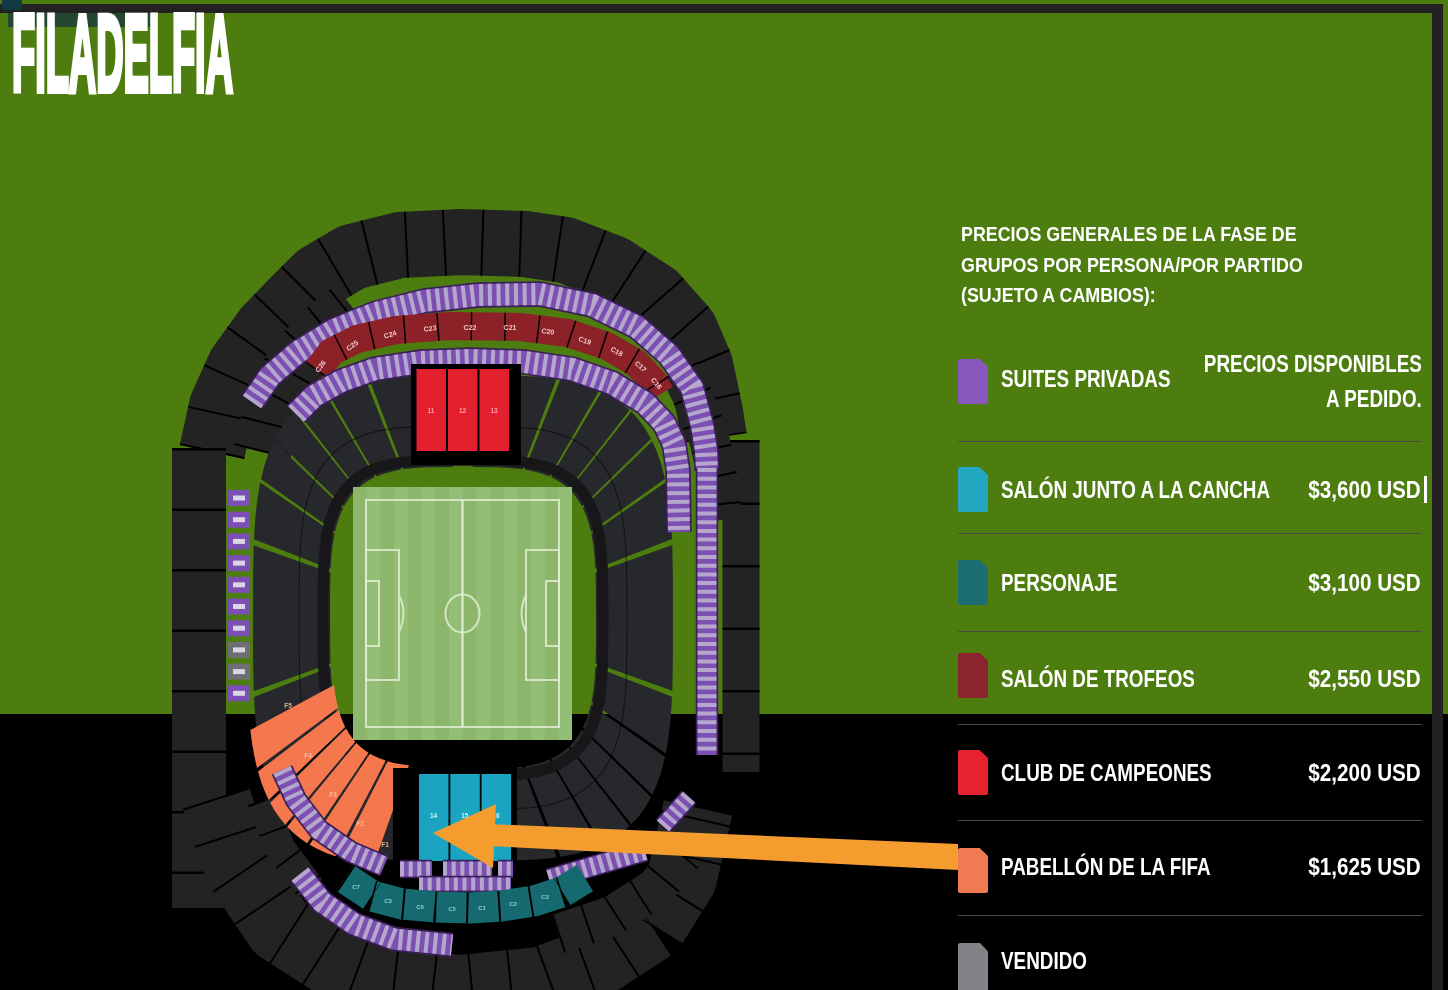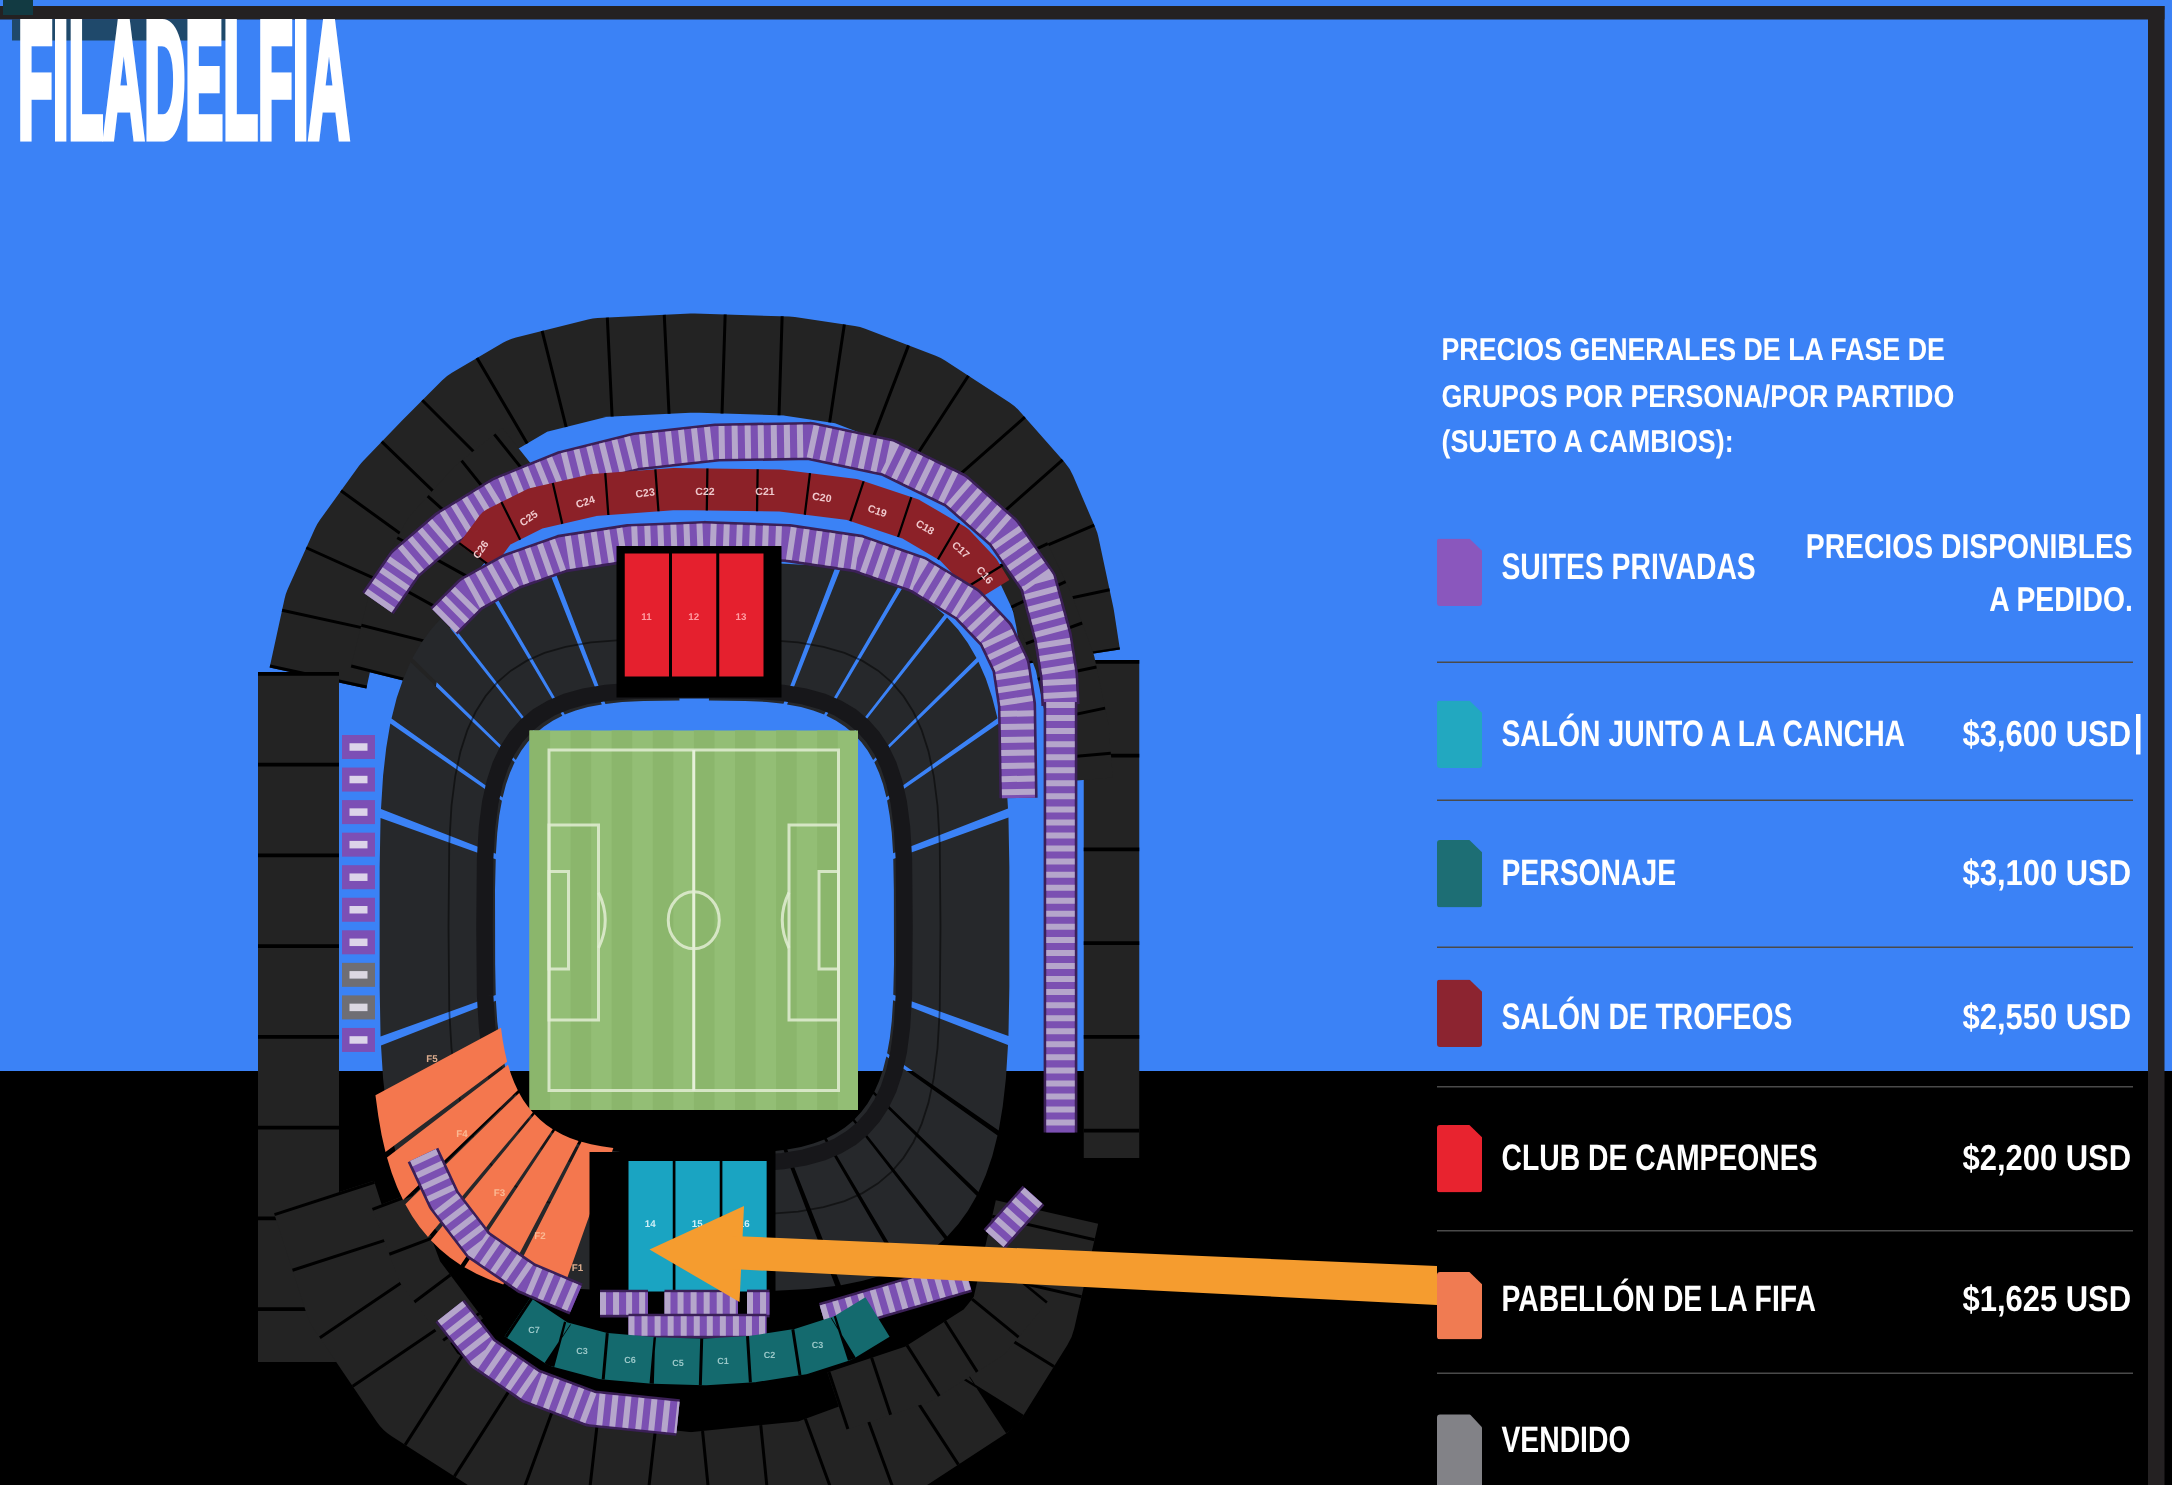--- a/index.html
+++ b/index.html
@@ -1,15 +1,15 @@
 <!DOCTYPE html>
 <html><head><meta charset="utf-8"><style>
 *{margin:0;padding:0;box-sizing:border-box}
 html,body{width:1448px;height:990px;background:#000;overflow:hidden;font-family:"Liberation Sans",sans-serif}
-#stage{position:relative;width:1448px;height:714px;background:#3b82f6}
+#stage{position:relative;width:1448px;height:714px;background:#4d7c0f}
 .hdr{position:absolute;left:961px;top:219px;font-size:21px;font-weight:bold;color:#fff;line-height:30.6px;transform:scaleX(0.85);transform-origin:left top}
 .sw{position:absolute;left:958px;width:30px;height:45px;border-radius:2px;clip-path:polygon(0 0,72% 0,100% 18%,100% 100%,0 100%)}
 .lbl{position:absolute;left:1001px;font-size:24.5px;font-weight:bold;color:#fff;line-height:24.5px;white-space:nowrap;transform:scaleX(0.77);transform-origin:left top}
 .pr{position:absolute;right:27px;font-size:24px;font-weight:bold;color:#fff;line-height:24px;transform:scaleX(0.86);transform-origin:right top}
 .note{position:absolute;right:26px;top:347px;font-size:23px;font-weight:bold;color:#fff;line-height:34.5px;text-align:right;transform:scaleX(0.82);transform-origin:right top}
 .div{position:absolute;left:958px;width:464px;height:1px;background:#4a4a4a}
 </style></head><body>
 <div id="stage">
 
 <div style="position:absolute;left:0;top:4px;width:1443px;height:9px;background:#242122"></div>

